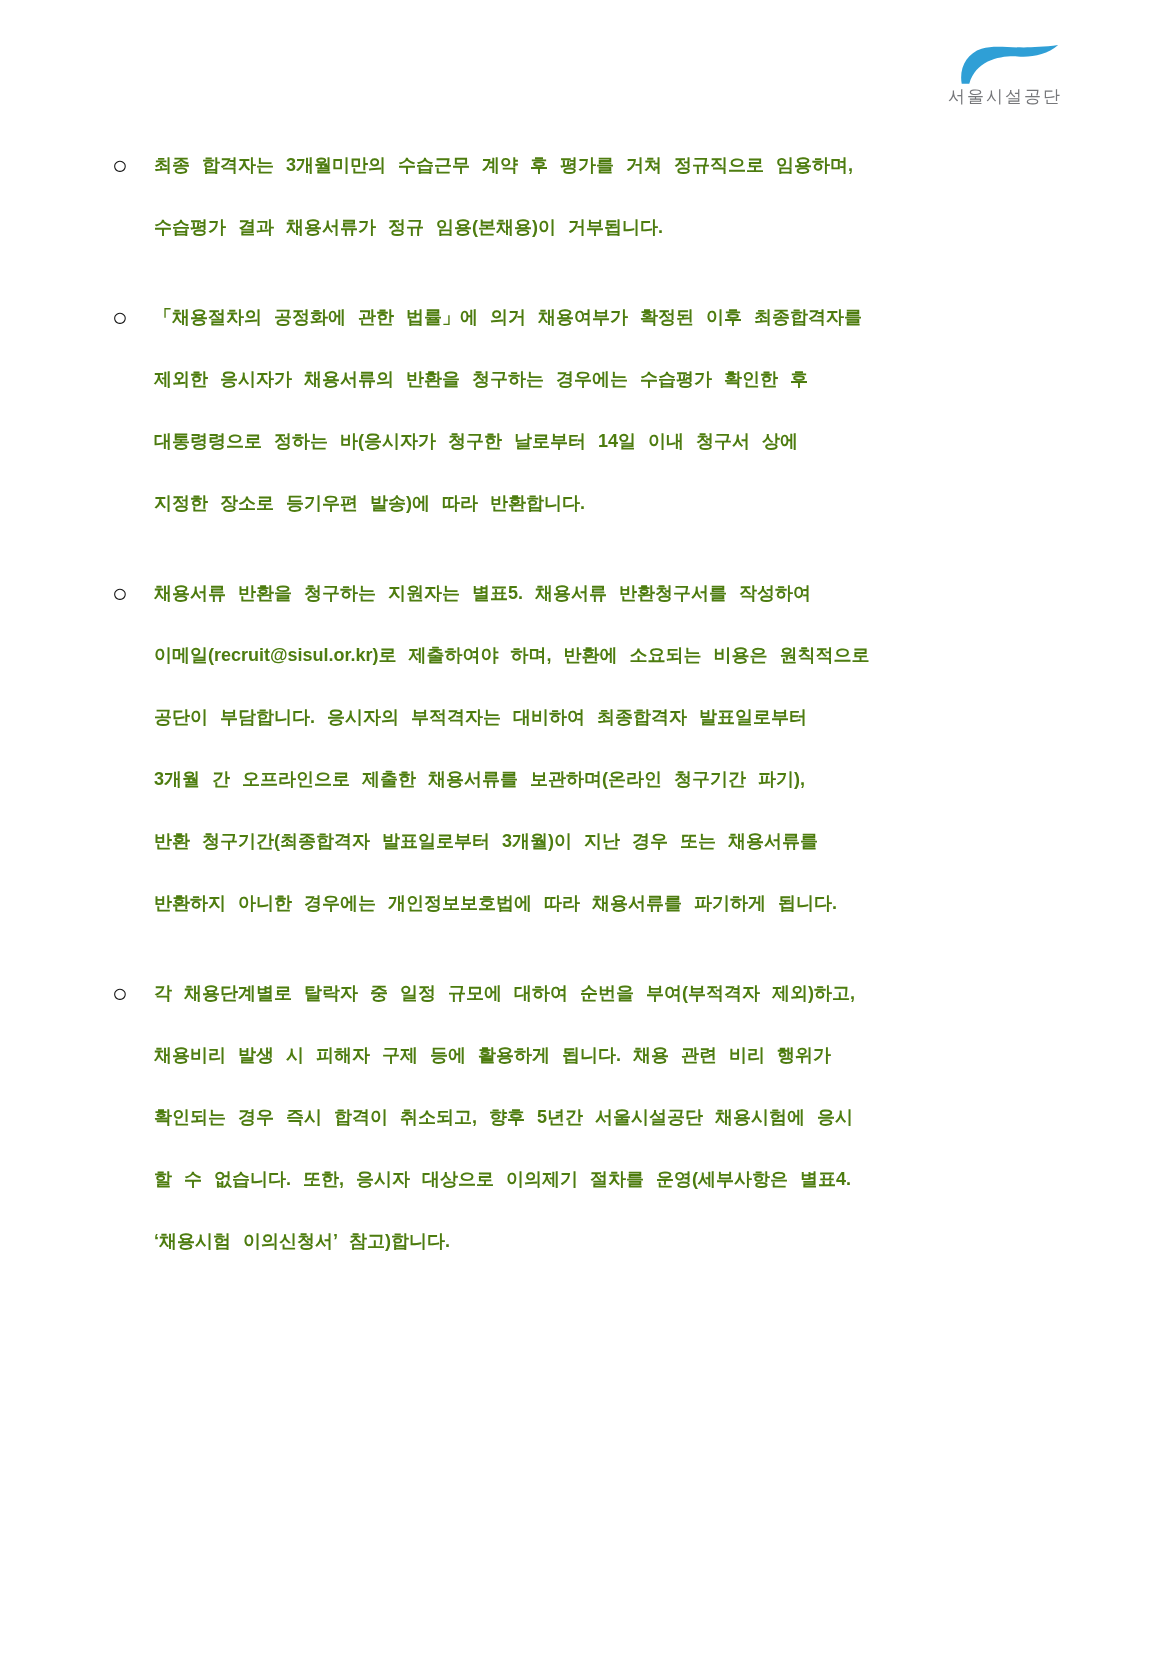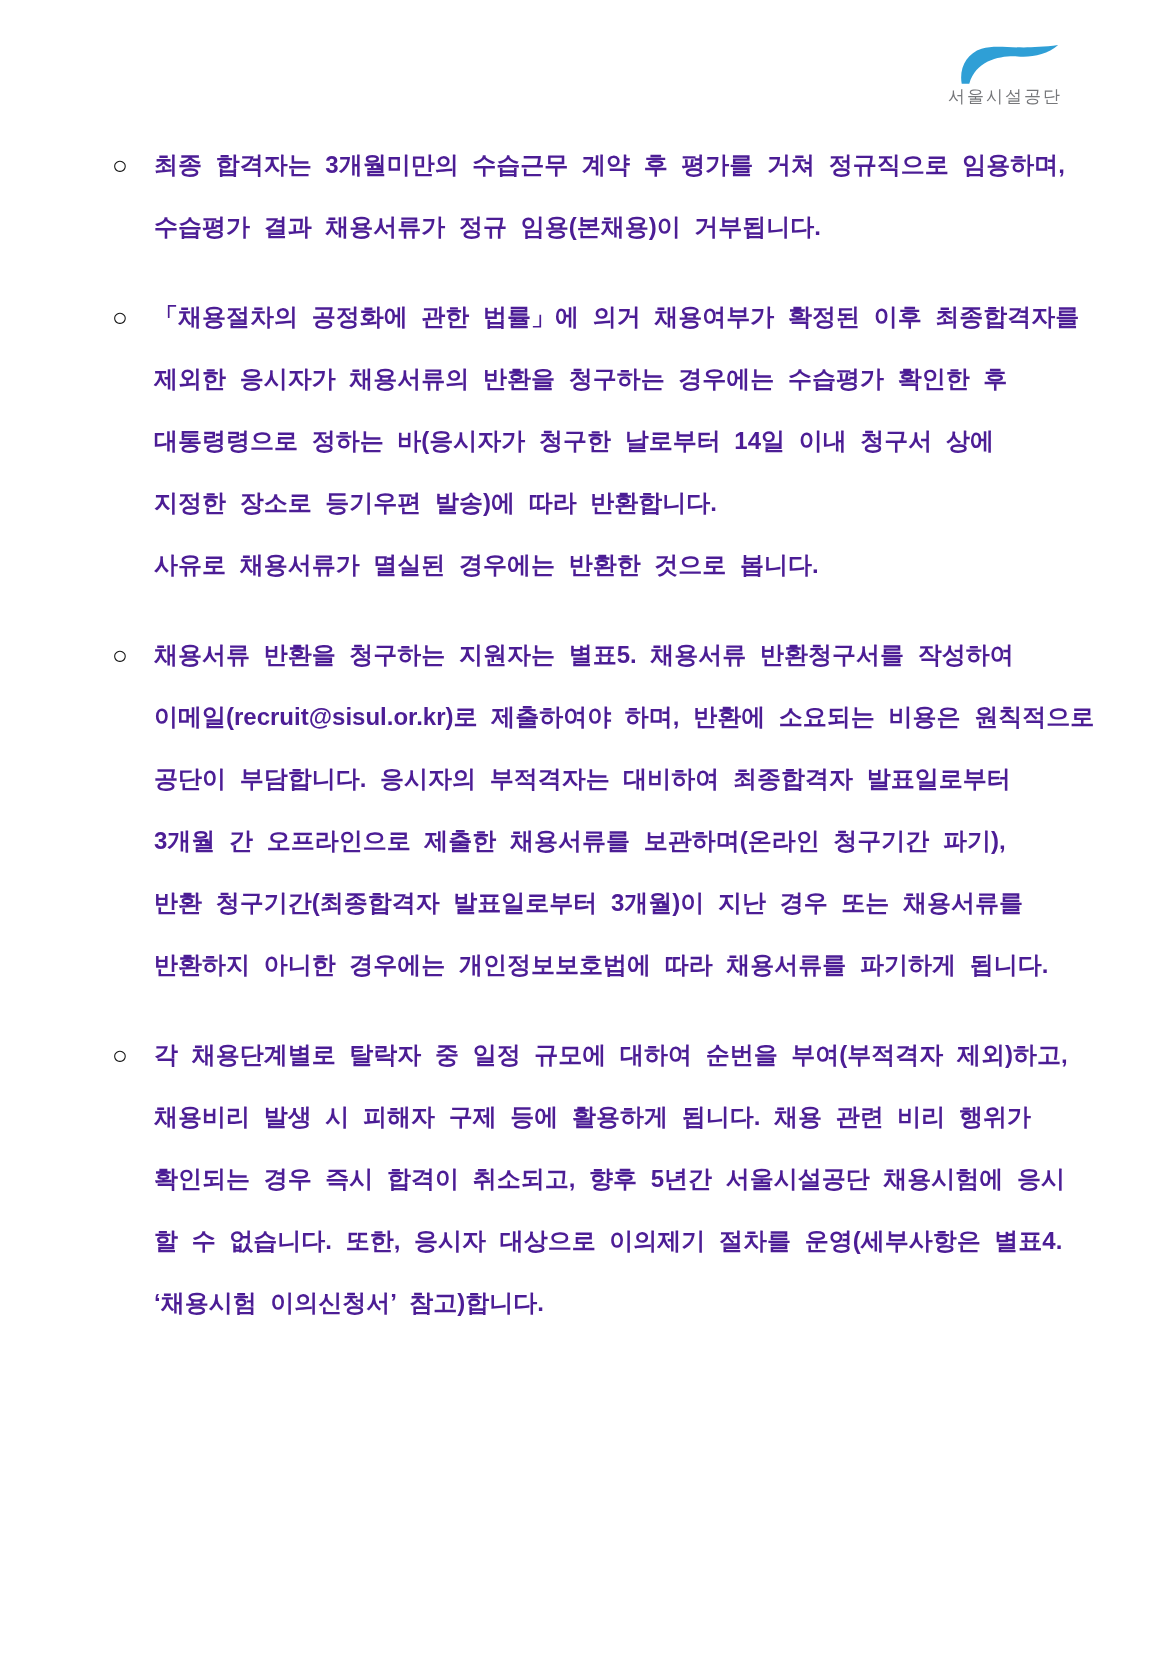--- a/index.html
+++ b/index.html
@@ -55,26 +55,26 @@
     left: 0;
     top: 0;
     width: 36px;
     line-height: 62px;
     font-size: 26px;
     font-weight: 400;
     color: #101010;
   }
   .line {
     line-height: 62px;
-    font-size: 24px;
+    font-size: 18px;
     font-weight: 700;
     letter-spacing: 0px;
     word-spacing: 7px;
     white-space: nowrap;
-    color: #4c1d95;
+    color: #4d7c0f;
   }
 </style>
 </head>
 <body>
 
 <div class="page">
 
   <div class="logo">
     <svg viewBox="0 0 110 42" xmlns="http://www.w3.org/2000/svg" aria-hidden="true">
       <path d="M5,42 C2,26 10,10 26,5 C44,-0.5 62,7 107,1 C95,12 78,14 64,13 C48,12 20,16 13,42 Z" fill="#2f9fd6"></path>
@@ -87,21 +87,20 @@
         <span class="bullet">○</span>
         <div class="line">최종 합격자는 3개월미만의 수습근무 계약 후 평가를 거쳐 정규직으로 임용하며,</div>
         <div class="line">수습평가 결과 채용서류가 정규 임용(본채용)이 거부됩니다.</div>
       </div>
       <div class="para">
         <span class="bullet">○</span>
         <div class="line">「채용절차의 공정화에 관한 법률」에 의거 채용여부가 확정된 이후 최종합격자를</div>
         <div class="line">제외한 응시자가 채용서류의 반환을 청구하는 경우에는 수습평가 확인한 후</div>
         <div class="line">대통령령으로 정하는 바(응시자가 청구한 날로부터 14일 이내 청구서 상에</div>
         <div class="line">지정한 장소로 등기우편 발송)에 따라 반환합니다.</div>
-        <div class="line">사유로 채용서류가 멸실된 경우에는 반환한 것으로 봅니다.</div>
       </div>
       <div class="para">
         <span class="bullet">○</span>
         <div class="line">채용서류 반환을 청구하는 지원자는 별표5. 채용서류 반환청구서를 작성하여</div>
         <div class="line">이메일(recruit@sisul.or.kr)로 제출하여야 하며, 반환에 소요되는 비용은 원칙적으로</div>
         <div class="line">공단이 부담합니다. 응시자의 부적격자는 대비하여 최종합격자 발표일로부터</div>
         <div class="line">3개월 간 오프라인으로 제출한 채용서류를 보관하며(온라인 청구기간 파기),</div>
         <div class="line">반환 청구기간(최종합격자 발표일로부터 3개월)이 지난 경우 또는 채용서류를</div>
         <div class="line">반환하지 아니한 경우에는 개인정보보호법에 따라 채용서류를 파기하게 됩니다.</div>
       </div>

